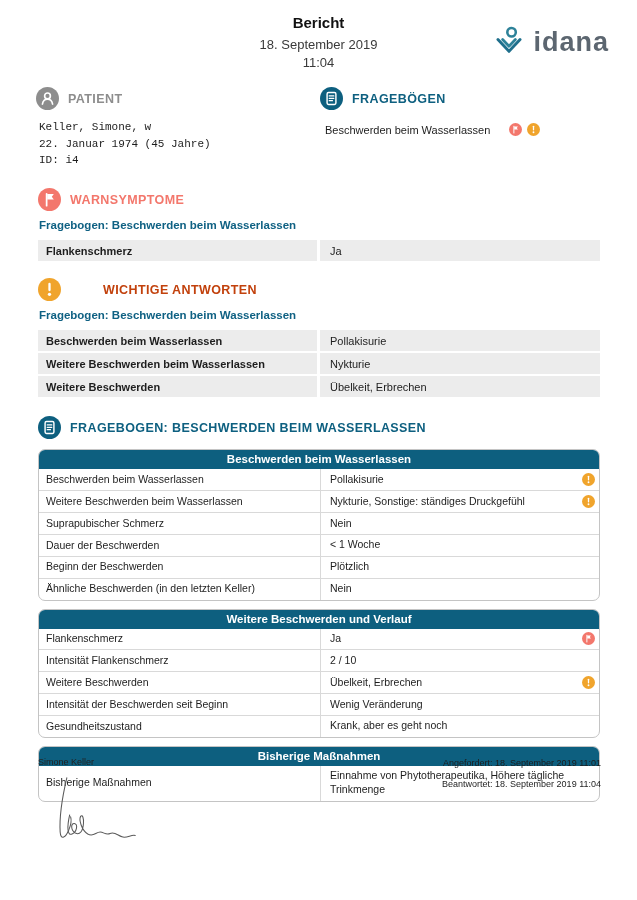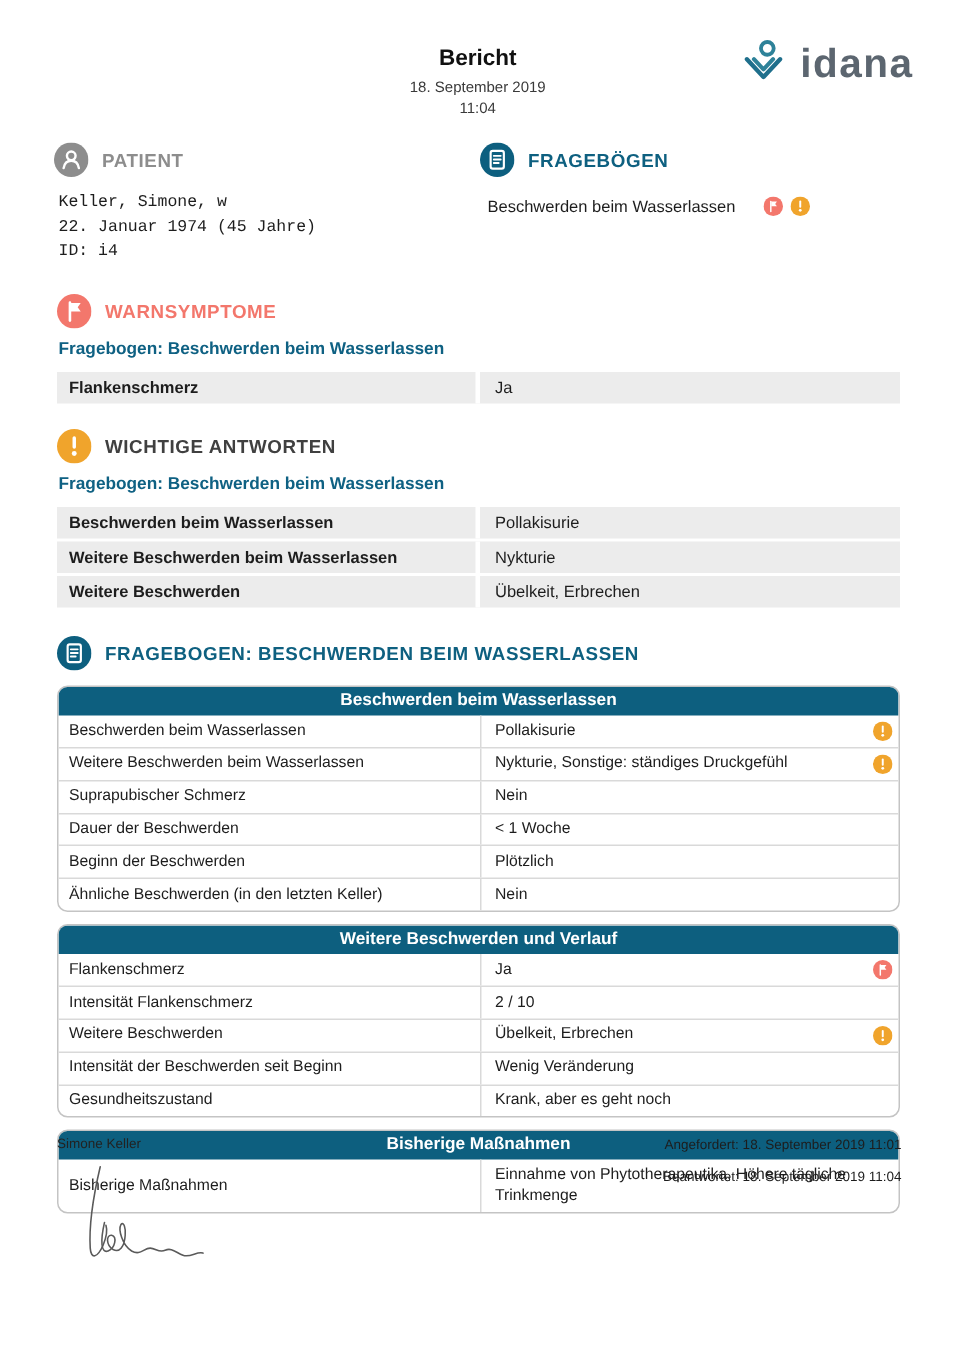--- a/index.html
+++ b/index.html
@@ -7,39 +7,39 @@
   body {
     width: 637px; height: 900px;
     font-family: "Liberation Sans", sans-serif;
     color: #1d1d1d;
     position: relative;
     overflow: hidden;
   }
   .page { position: relative; width: 637px; height: 900px; background: #fff; }
 
   
-  .header { text-align: center; padding-top: 30px; }
+  .header { text-align: center; padding-top: 14px; }
   .title { font-size: 15px; font-weight: bold; color: #111; margin-bottom: 5px; }
-  .hline { font-size: 10px; color: #3a3a3a; line-height: 1.4; }
+  .hline { font-size: 13px; color: #3a3a3a; line-height: 1.4; }
   .logo { position: absolute; top: 25px; right: 28px; display: flex; align-items: center; gap: 7px; font-weight: bold; }
   .logo-text { font-size: 27px; color: #5c6670; letter-spacing: 1px; }
 
   
   .top-cols { position: relative; height: 97px; margin-top: 15px; }
   .patient-block { position: absolute; left: 36px; top: 0; }
   .quest-block { position: absolute; left: 320px; top: 0; text-align: center; }
 
   .sec-head { display: flex; align-items: center; gap: 9px; }
   .sec-icon { width: 23px; height: 23px; flex: 0 0 23px; }
   .sec-icon svg { display: block; width: 100%; height: 100%; }
   .sec-label { font-size: 12.5px; font-weight: bold; letter-spacing: 0.4px; }
   .c-gray  { color: #8d8d8d; }
   .c-teal  { color: #0e6080; }
   .c-coral { color: #f3776c; }
-  .c-amber { color: #404040; }
+  .c-amber { color: #c2410c; margin-left: 33px; }
 
   .patient-lines { margin: 9px 0 0 3px; font-size: 11px; line-height: 1.5; font-family: Liberation Mono, monospace; }
 
   .quest-item { display: flex; align-items: center; margin: 13px 0 0 5px; font-size: 11px; }
   .quest-name { margin-right: 14px; }
   .mini-icon { width: 13px; height: 13px; display: inline-block; margin-left: 5px; }
   .mini-icon svg { display: block; width: 100%; height: 100%; }
 
   
   .report-sec { margin: 0 37px 0 38px; }

